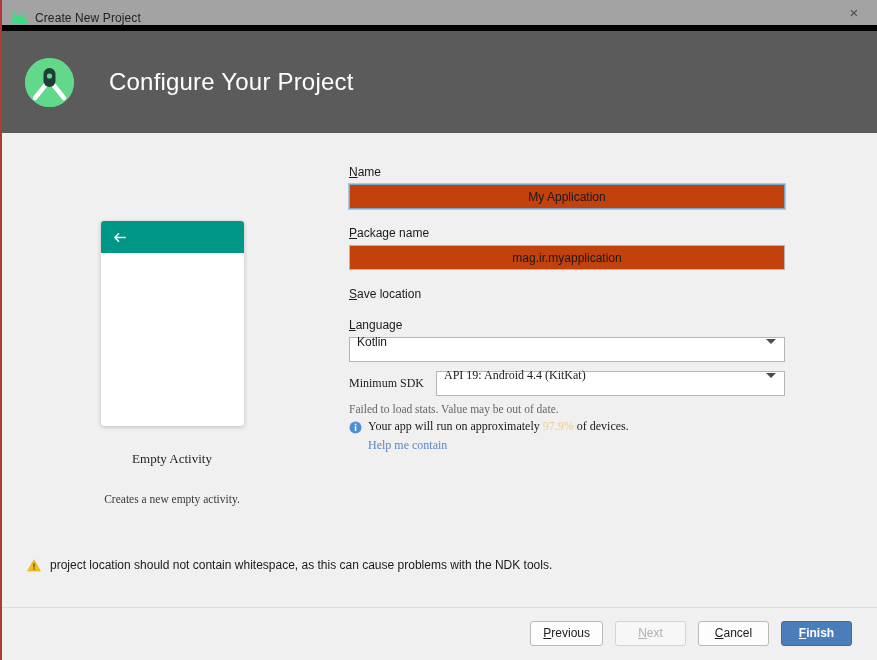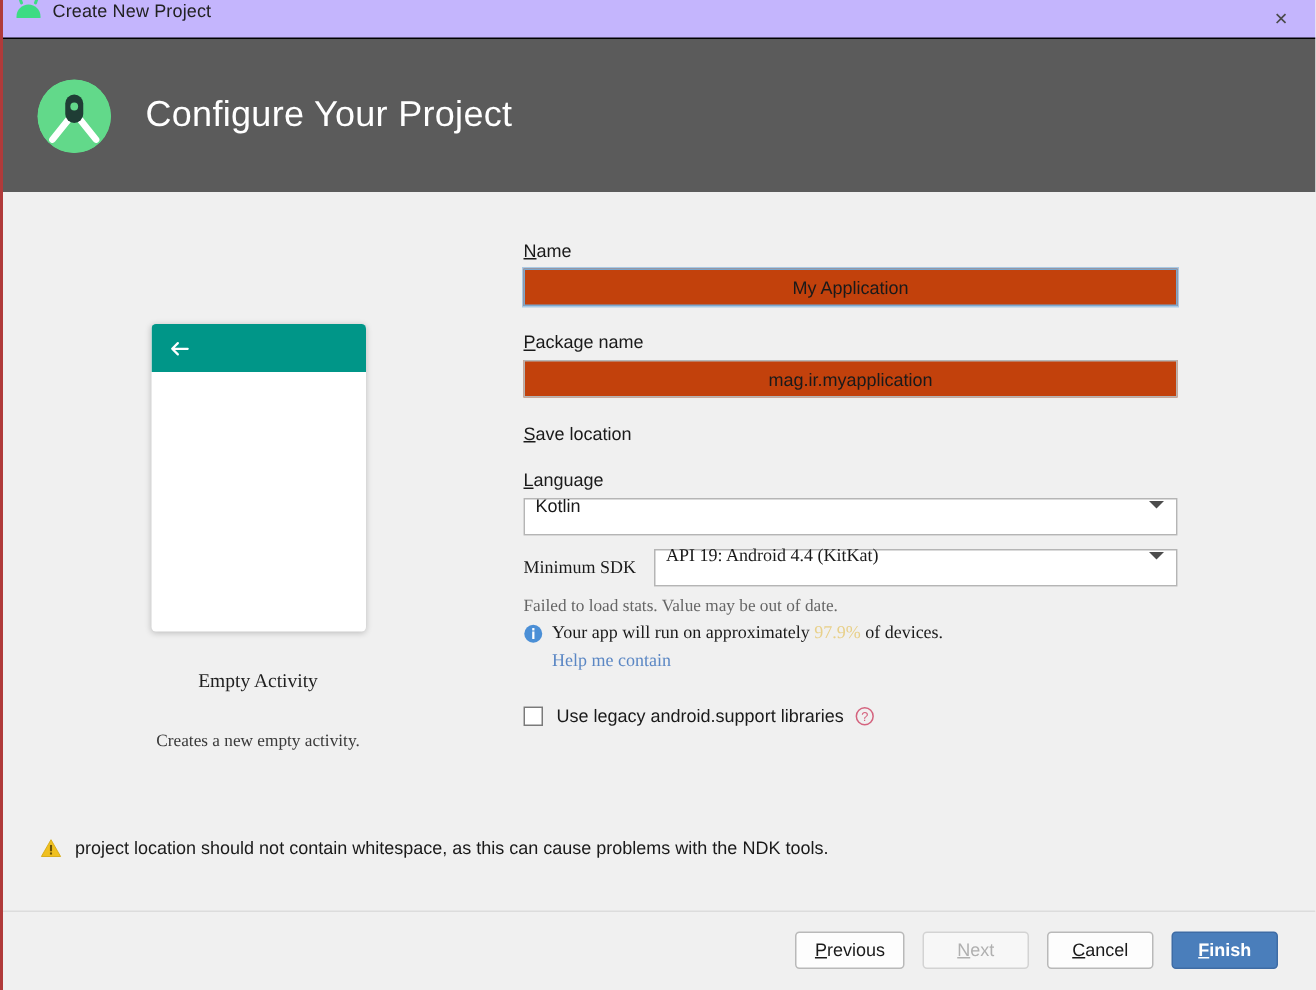--- a/index.html
+++ b/index.html
@@ -21,24 +21,24 @@
     height: 660px;
     position: relative;
     background: #f0f0f0;
     border-left: 2px solid #b03a3a;
     box-sizing: border-box;
   }
 
   
   .titlebar {
     height: 25px;
-    background: #c4b5fd;
-    border-bottom: 1px solid #000000;
-    display: flex;
-    align-items: flex-start;
+    background: #a3a3a3;
+    border-bottom: 6px solid #000000;
+    display: flex;
+    align-items: flex-end;
     position: relative;
   }
   .titlebar-icon {
     margin-left: 9px;
     margin-right: 8px;
     width: 16px;
     height: 13px;
     position: relative;
     display: block;
   }
@@ -95,21 +95,21 @@
     width: 49px;
     height: 49px;
     border-radius: 50%;
     background: #62d98a;
     position: relative;
     flex: 0 0 auto;
     overflow: hidden;
   }
   .logo svg { position: absolute; left: 0; top: 0; }
   .header-title {
-    margin-left: 23px;
+    margin-left: 35px;
     color: #ffffff;
     font-size: 24px;
     font-weight: normal;
     letter-spacing: 0.2px;
   }
 
   
   .body {
     position: relative;
     height: 478px;
@@ -416,28 +416,20 @@
             <rect x="5.8" y="5" width="1.5" height="5" fill="#ffffff"></rect>
             <rect x="5.8" y="2.7" width="1.5" height="1.6" fill="#ffffff"></rect>
           </svg>
           <span>Your app will run on approximately</span>
           <span class="pct">97.9%</span>
           <span>of devices.</span>
         </div>
         <div class="help-link">Help me contain</div>
       </div>
 
-      <div class="checkbox-row">
-        <span class="checkbox"></span>
-        <span class="checkbox-label">Use legacy android.support libraries</span>
-        <svg class="qmark" viewBox="0 0 13 13">
-          <circle cx="6.5" cy="6.5" r="5.6" fill="none" stroke="#d4637e" stroke-width="1"></circle>
-          <text x="6.5" y="9.6" text-anchor="middle" font-size="8.5" fill="#d4637e" font-family="Liberation Sans, sans-serif">?</text>
-        </svg>
-      </div>
 
     </div>
   </div>
 
   <div class="warning">
     <svg class="warn-icon" viewBox="0 0 14 13">
       <path d="M7 0.8 L13.4 12 H0.6 Z" fill="#f0c020" stroke="#d6a912" stroke-width="0.6" stroke-linejoin="round"></path>
       <rect x="6.3" y="4.3" width="1.4" height="4.2" fill="#6b5206"></rect>
       <rect x="6.3" y="9.3" width="1.4" height="1.4" fill="#6b5206"></rect>
     </svg>

